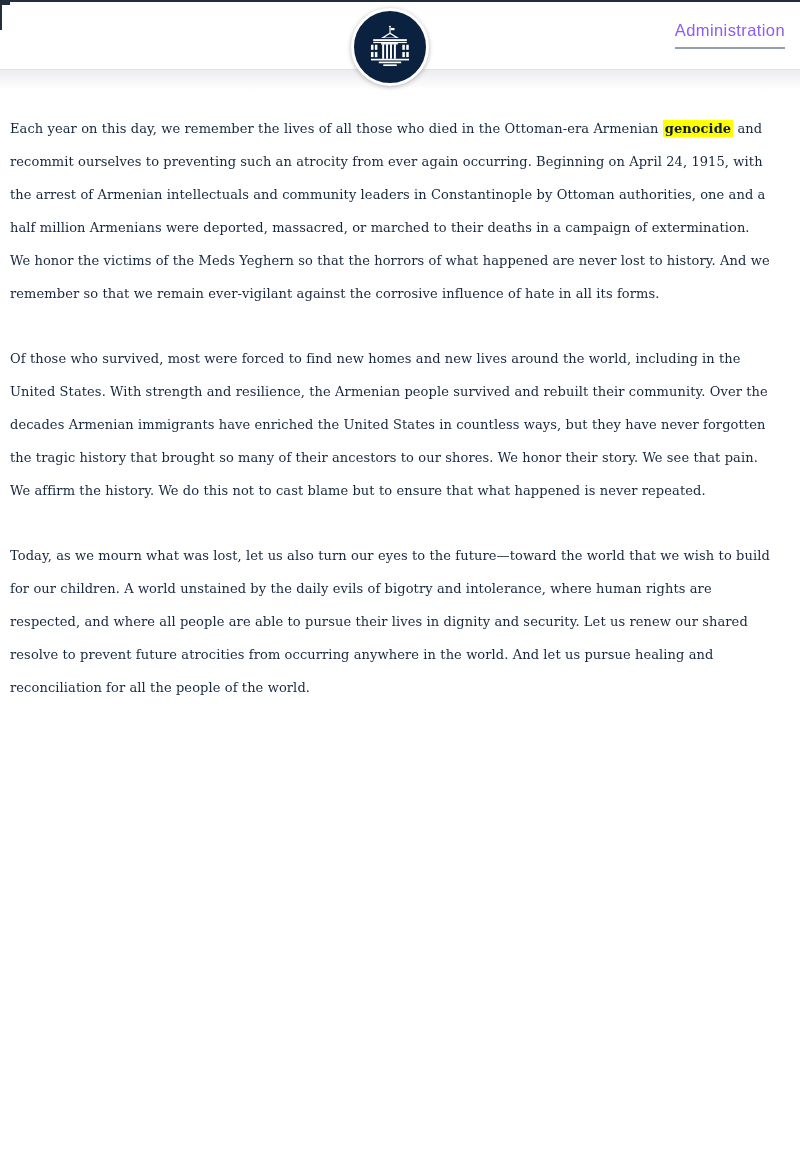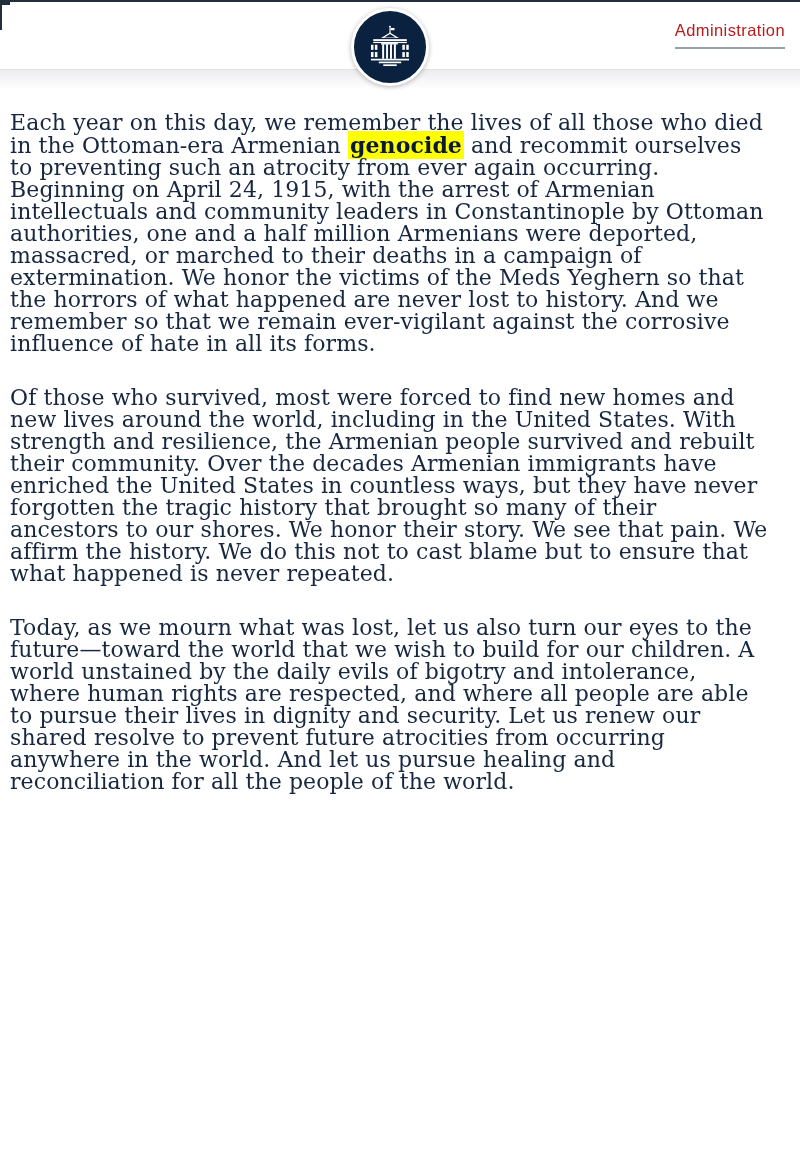--- a/index.html
+++ b/index.html
@@ -64,34 +64,34 @@
   }
   .logo-ring svg { display: block; }
 
   .admin-link {
     position: absolute;
     top: 21px;
     right: 15px;
     font-family: "Liberation Sans", sans-serif;
     font-size: 16.5px;
     letter-spacing: 0.4px;
-    color: #b91c1c;
+    color: #8b5cf6;
     text-decoration: none;
     padding-bottom: 7px;
     border-bottom: 2px solid #97a1ad;
     cursor: pointer;
   }
 
   main {
     padding: 22px 30px 0 10px;
   }
 
   main p {
-    font-size: 22px;
-    line-height: 22px;
+    font-size: 13px;
+    line-height: 33px;
     color: #16273f;
     margin-bottom: 32px;
     letter-spacing: 0.1px;
   }
 
   mark.hl-yellow {
     background: var(--hl-yellow, #ffff00);
     color: #0b1a33;
     font-weight: 700;
     padding: 1px 2px;

